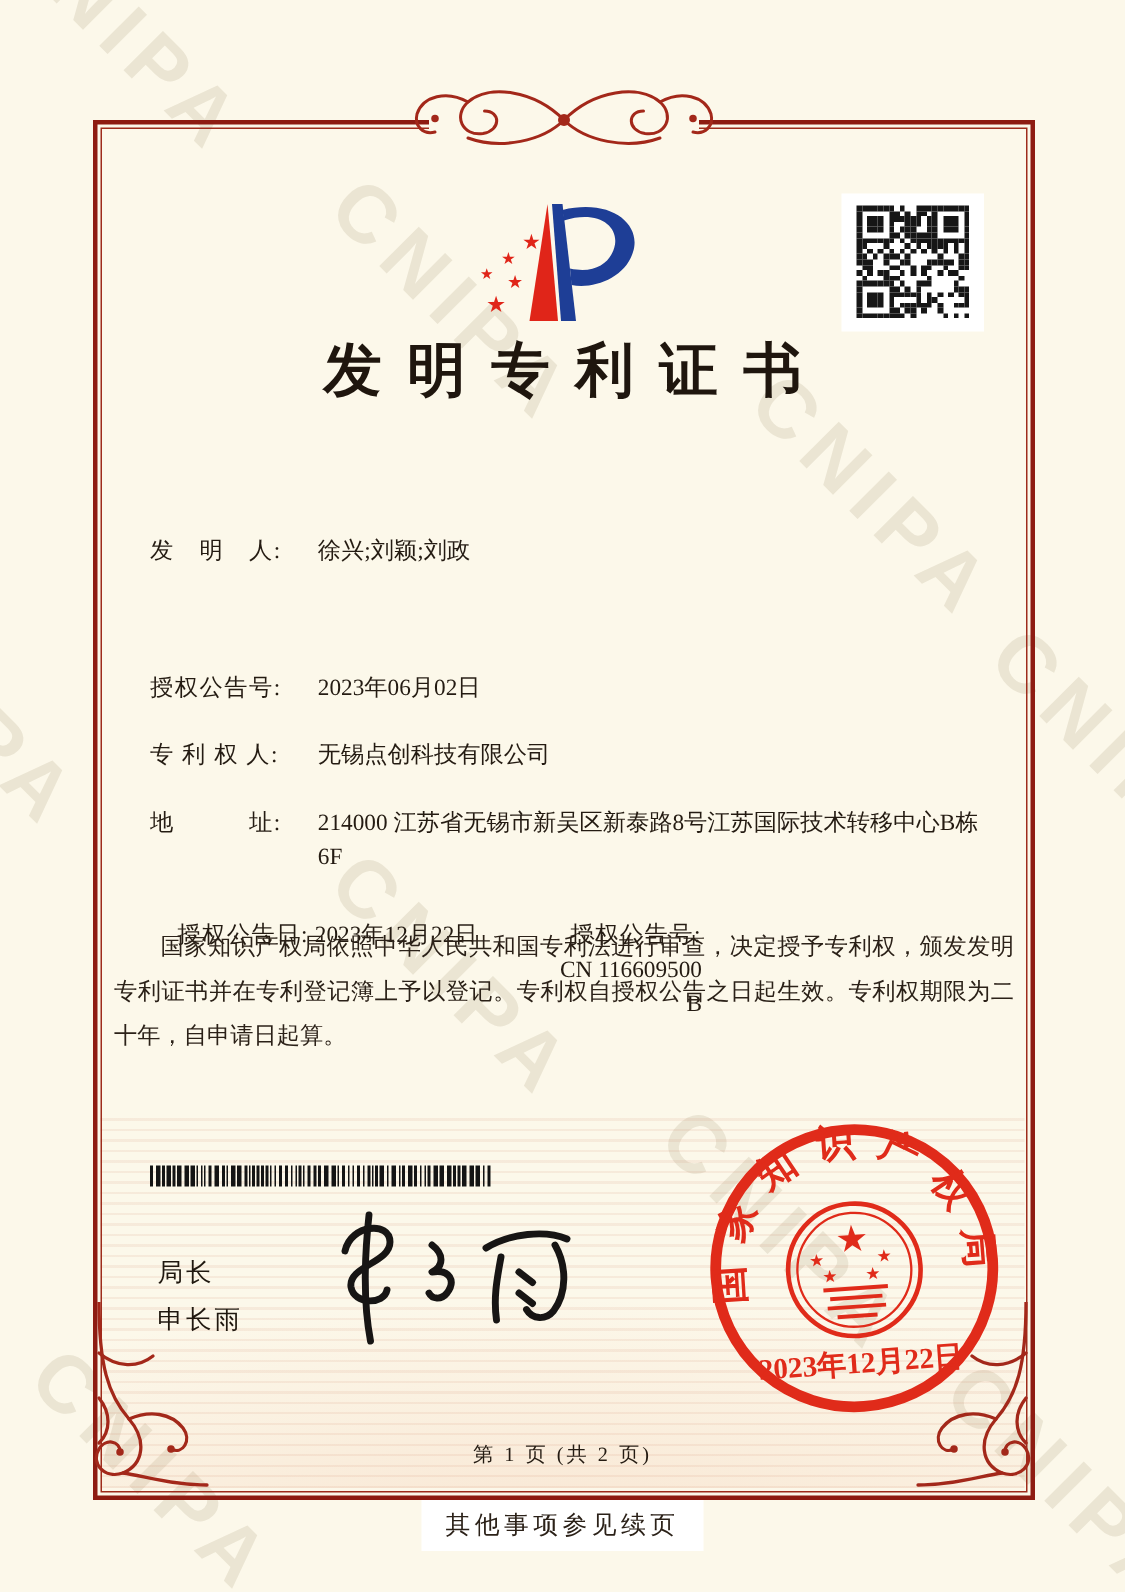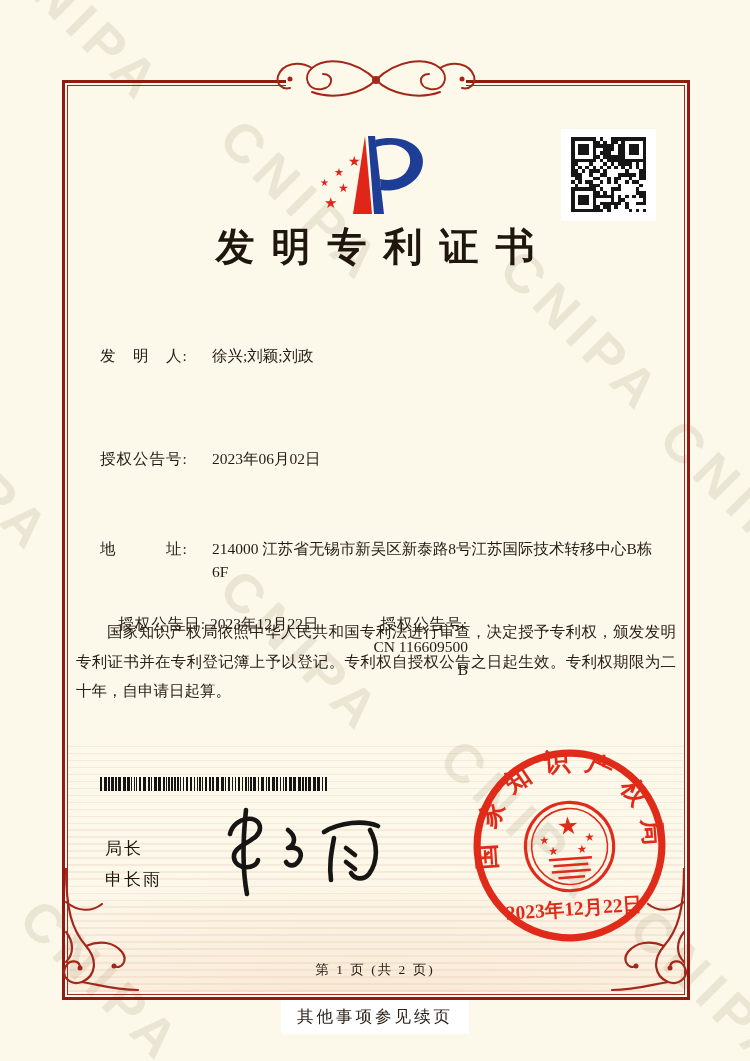--- a/index.html
+++ b/index.html
@@ -561,27 +561,31 @@
           <div class="m" style="grid-area: 21 / 17;"></div>
           <div style="grid-area: 21 / 18;"></div>
           <div class="m" style="grid-area: 21 / 19;"></div>
           <div style="grid-area: 21 / 20;"></div>
           <div class="m" style="grid-area: 21 / 21;"></div>
         </div>
     </div>
 
     <div class="title">发明专利证书</div>
 
-    <div class="frow" style="top:344px;">
+    <div class="frow" style="top:356px;">
       <span class="flabel">发　明　人:</span>
       <span class="fvalue">徐兴;刘颖;刘政</span>
     </div>
     <div class="frow" style="top:447px;">
       <span class="flabel">授权公告号:</span>
       <span class="fvalue">2023年06月02日</span>
+    </div>
+    <div class="frow" style="top:492px;">
+      <span class="flabel">专 利 权 人:</span>
+      <span class="fvalue">无锡点创科技有限公司</span>
     </div>
     <div class="frow" style="top:537px;">
       <span class="flabel">地　　　址:</span>
       <span class="fvalue">214000 江苏省无锡市新吴区新泰路8号江苏国际技术转移中心B栋6F</span>
     </div>
     <div class="frow" style="top:612px;text-align:right;">
       <span class="flabel">授权公告日:</span>
       <span>2023年12月22日</span>
       <span class="grant2">
         <span class="flabel" style="min-width:98px;">授权公告号:</span>

